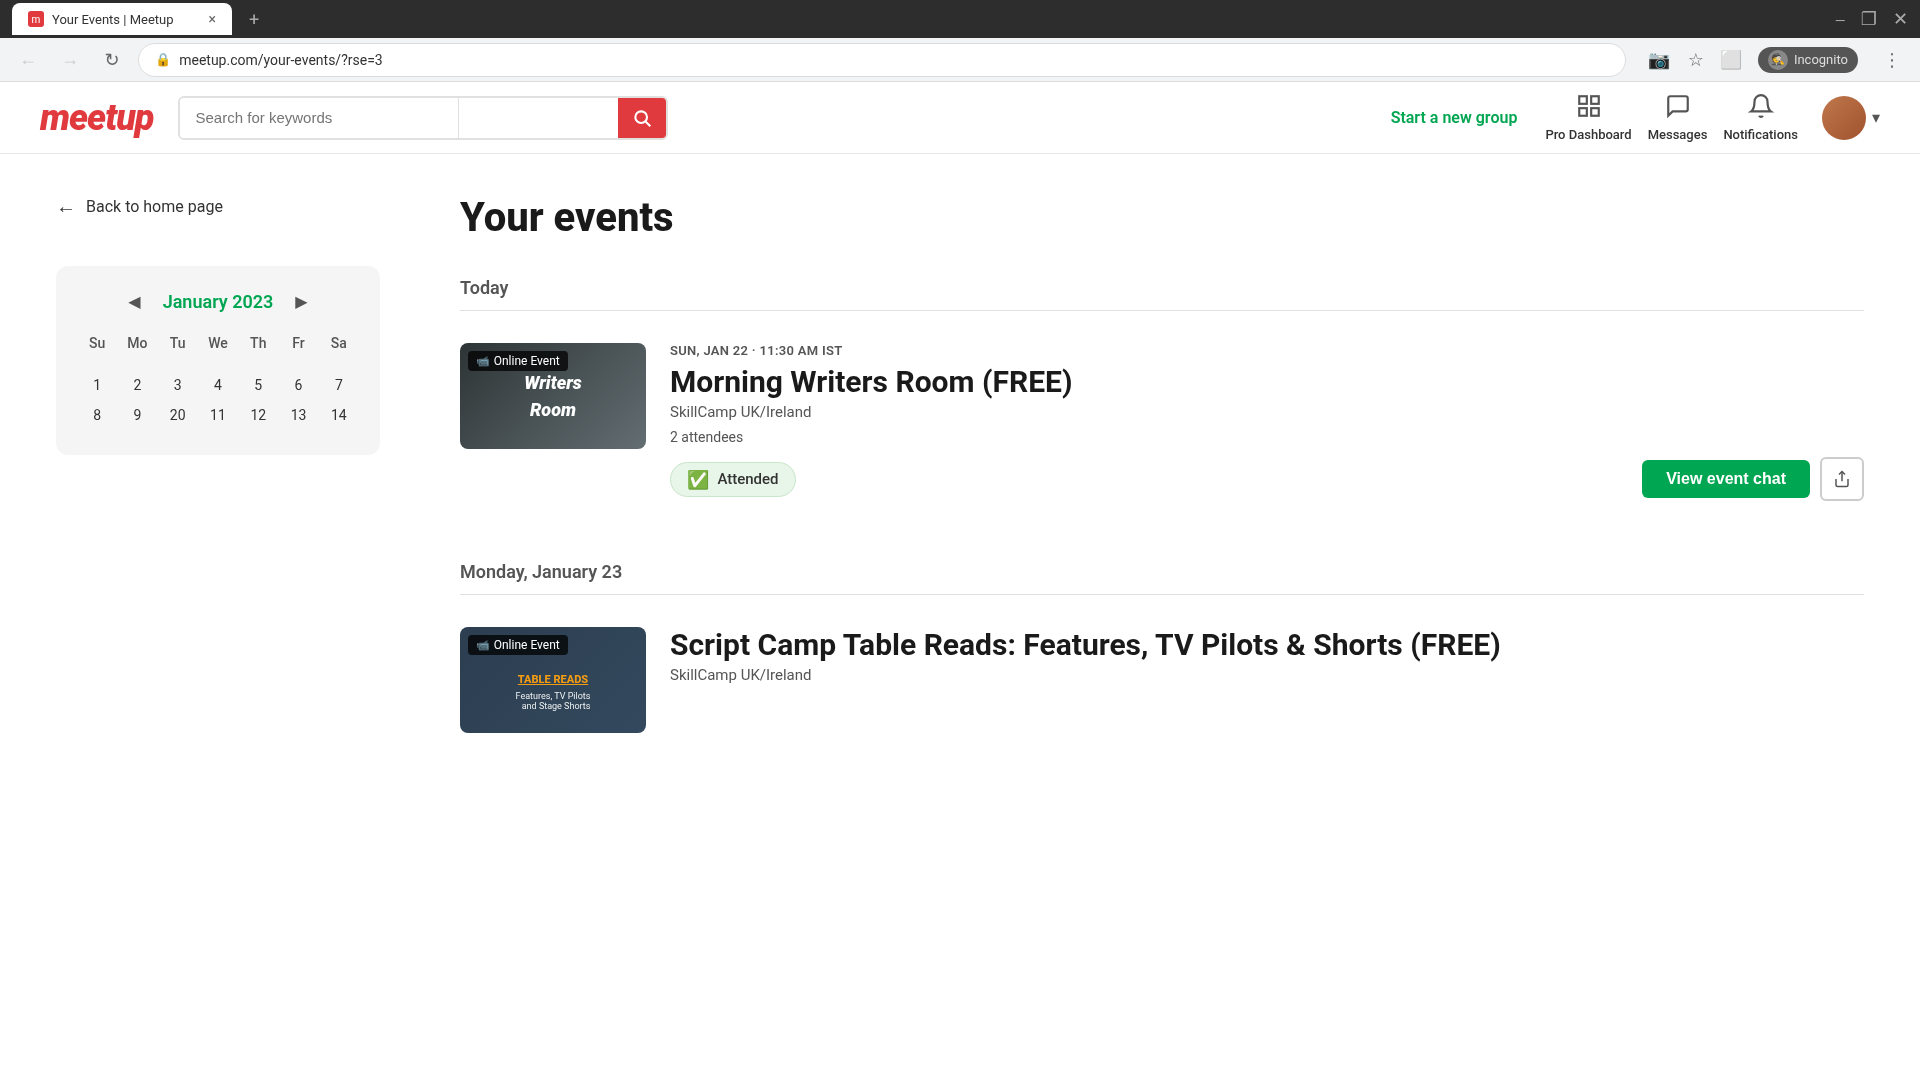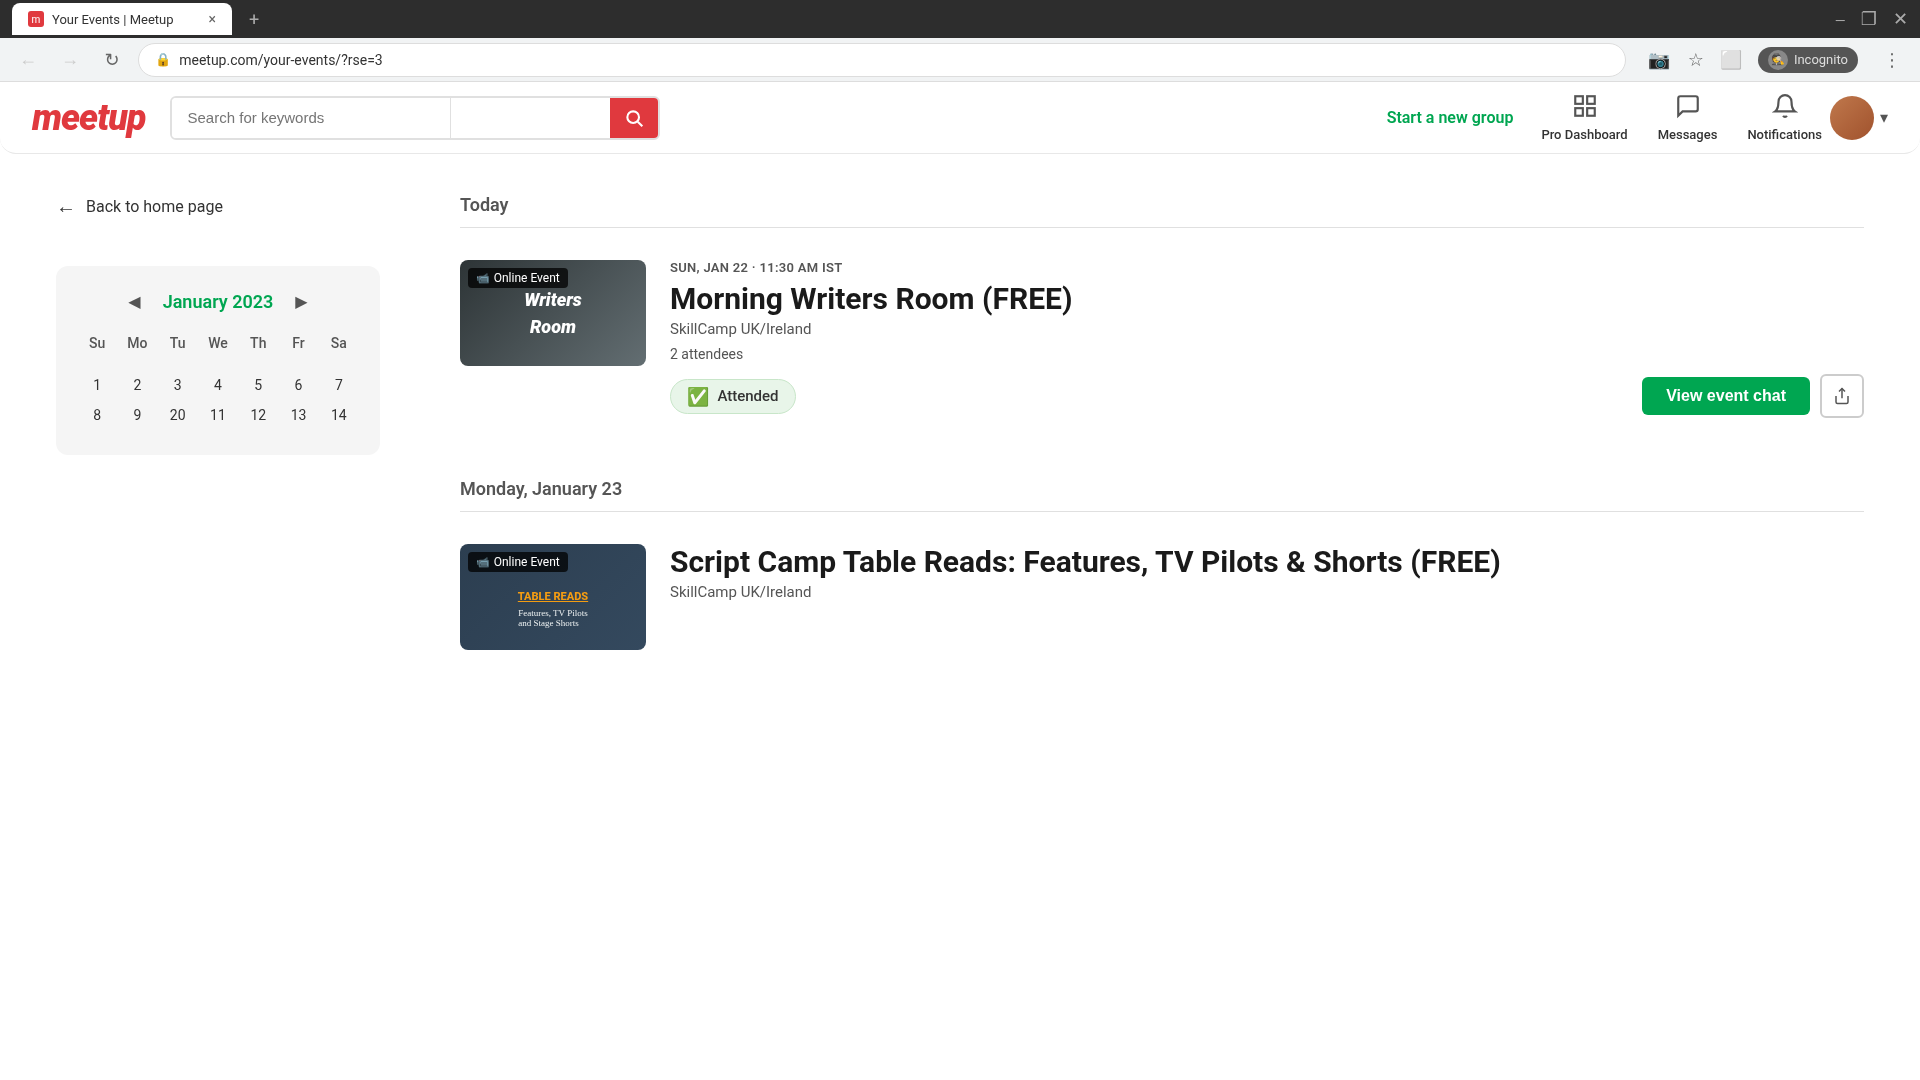--- a/index.html
+++ b/index.html
@@ -19,31 +19,31 @@
     .nav-btn { background: none; border: none; color: #666; font-size: 18px; cursor: pointer; padding: 4px; border-radius: 50%; width: 32px; height: 32px; display: flex; align-items: center; justify-content: center; }
     .nav-btn.disabled { color: #ccc; cursor: default; }
     .address-bar { flex: 1; background: #fff; border: 1px solid #ddd; border-radius: 20px; padding: 5px 16px; display: flex; align-items: center; gap: 8px; font-size: 14px; color: #333; height: 34px; }
     .address-bar .lock-icon { color: #666; font-size: 13px; }
     .toolbar-icons { display: flex; gap: 4px; margin-left: 8px; }
     .toolbar-icons span { color: #666; font-size: 18px; cursor: pointer; padding: 4px; border-radius: 50%; width: 32px; height: 32px; display: flex; align-items: center; justify-content: center; }
     .incognito-badge { background: #555; border-radius: 16px; padding: 3px 10px; display: flex; align-items: center; gap: 6px; color: #ddd; font-size: 13px; cursor: pointer; }
     .incognito-badge .inc-icon { width: 20px; height: 20px; border-radius: 50%; background: #888; display: flex; align-items: center; justify-content: center; font-size: 11px; }
 
     
-    .meetup-header { display: flex; align-items: center; padding: 0 32px; height: 72px; background: #fff; border-bottom: 1px solid #e8e8e8; border-radius: 16px; }
+    .meetup-header { display: flex; align-items: center; padding: 0 40px; height: 72px; background: #fff; border-bottom: 1px solid #e8e8e8; }
     .meetup-logo { margin-right: 24px; }
     .meetup-logo-text { color: #e0393e; font-size: 36px; font-weight: 900; font-style: italic; letter-spacing: -1px; }
     .search-bar { display: flex; align-items: flex-start; border: 2px solid #e0e0e0; border-radius: 6px; overflow: hidden; height: 44px; flex: 0 0 490px; margin-right: 0; }
     .search-keyword { border: none; outline: none; padding: 0 16px; font-size: 15px; color: #999; flex: 1; height: 100%; }
     .search-location { border: none; outline: none; border-left: 1px solid #e0e0e0; padding: 0 16px; font-size: 15px; color: #333; width: 160px; height: 100%; background: #fff; }
     .search-btn { background: #e0393e; border: none; width: 48px; height: 100%; cursor: pointer; display: flex; align-items: center; justify-content: center; color: white; font-size: 18px; }
 
     .header-nav { margin-left: auto; display: flex; align-items: center; gap: 0; }
     .start-group-link { color: #00a651; font-size: 16px; font-weight: 600; text-decoration: none; margin-right: 28px; white-space: nowrap; }
-    .nav-icon-group { display: flex; align-items: flex-end; gap: 30px; margin-right: 8px; }
+    .nav-icon-group { display: flex; align-items: flex-end; gap: 16px; margin-right: 24px; }
     .nav-icon-item { display: flex; flex-direction: column; align-items: center; cursor: pointer; gap: 2px; }
     .nav-icon-item .icon-wrap { font-size: 24px; color: #555; }
     .nav-icon-item .icon-label { font-size: 13px; color: #333; font-weight: 500; }
     .avatar-placeholder { width: 44px; height: 44px; border-radius: 50%; background: linear-gradient(135deg, #c0784c 0%, #a0522d 100%); }
     .chevron-down { color: #555; font-size: 16px; cursor: pointer; margin-left: 6px; }
 
     
     .main-content { display: flex; padding: 0; min-height: calc(1080px - 82px - 82px); }
 
     
@@ -88,21 +88,21 @@
     .attended-check { color: #00a651; font-size: 18px; }
     .action-buttons { display: flex; align-items: center; gap: 10px; }
     .view-chat-btn { background: #00a651; color: white; border: none; border-radius: 6px; padding: 10px 24px; font-size: 16px; font-weight: 600; cursor: pointer; }
     .share-btn { background: none; border: 2px solid #ccc; border-radius: 6px; width: 44px; height: 44px; display: flex; align-items: center; justify-content: center; cursor: pointer; color: #555; font-size: 18px; }
 
     
     .writers-thumb { background: linear-gradient(135deg, #2d3436 0%, #636e72 100%); display: flex; align-items: center; justify-content: center; }
     .writers-thumb-text { color: white; font-size: 12px; font-weight: 700; text-align: center; padding: 8px; line-height: 1.3; }
     .table-reads-thumb { background: linear-gradient(135deg, #2c3e50 0%, #34495e 100%); display: flex; flex-direction: column; align-items: center; justify-content: center; }
     .table-reads-text { color: #f39c12; font-size: 11px; font-weight: 800; text-align: center; padding: 4px; line-height: 1.3; text-transform: uppercase; text-decoration: underline; }
-    .table-reads-sub { color: #ecf0f1; font-size: 9px; text-align: left; font-family: Liberation Serif, serif; }
+    .table-reads-sub { color: #ecf0f1; font-size: 9px; text-align: right; }
   </style>
 </head>
 <body>
 
 <div class="browser-chrome">
   <div class="browser-titlebar">
     <div class="browser-tab">
       <div class="tab-icon">m</div>
       <span>Your Events | Meetup</span>
       <span class="tab-close">×</span>
@@ -248,20 +248,21 @@
             <td>12</td>
             <td>13</td>
             <td>14</td>
           </tr>
         </tbody>
       </table>
     </div>
   </aside>
 
   <main class="events-content">
+    <h1 class="page-title">Your events</h1>
 
     <div class="date-section">
       <div class="date-heading">Today</div>
       <hr class="date-divider">
 
       <div class="event-card">
         <div class="event-thumb writers-thumb">
           <div class="online-badge">
             <span class="cam-icon">📹</span>
             <span>Online Event</span>

